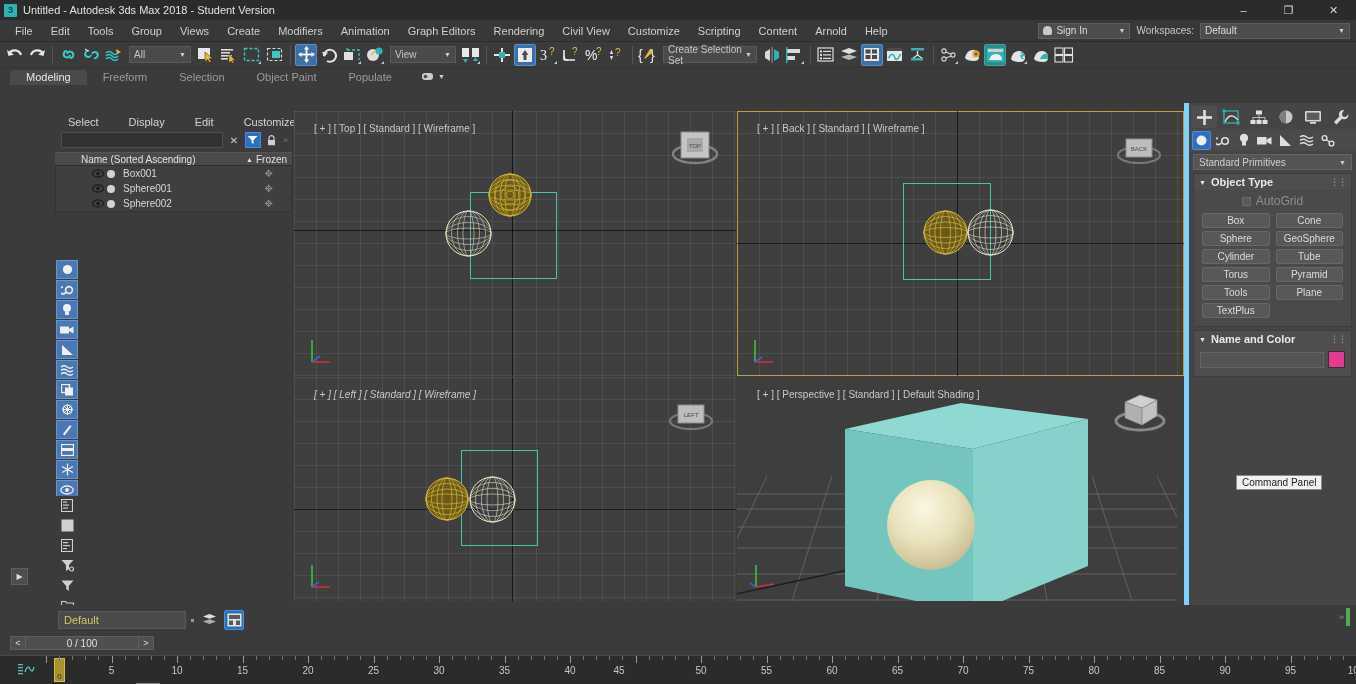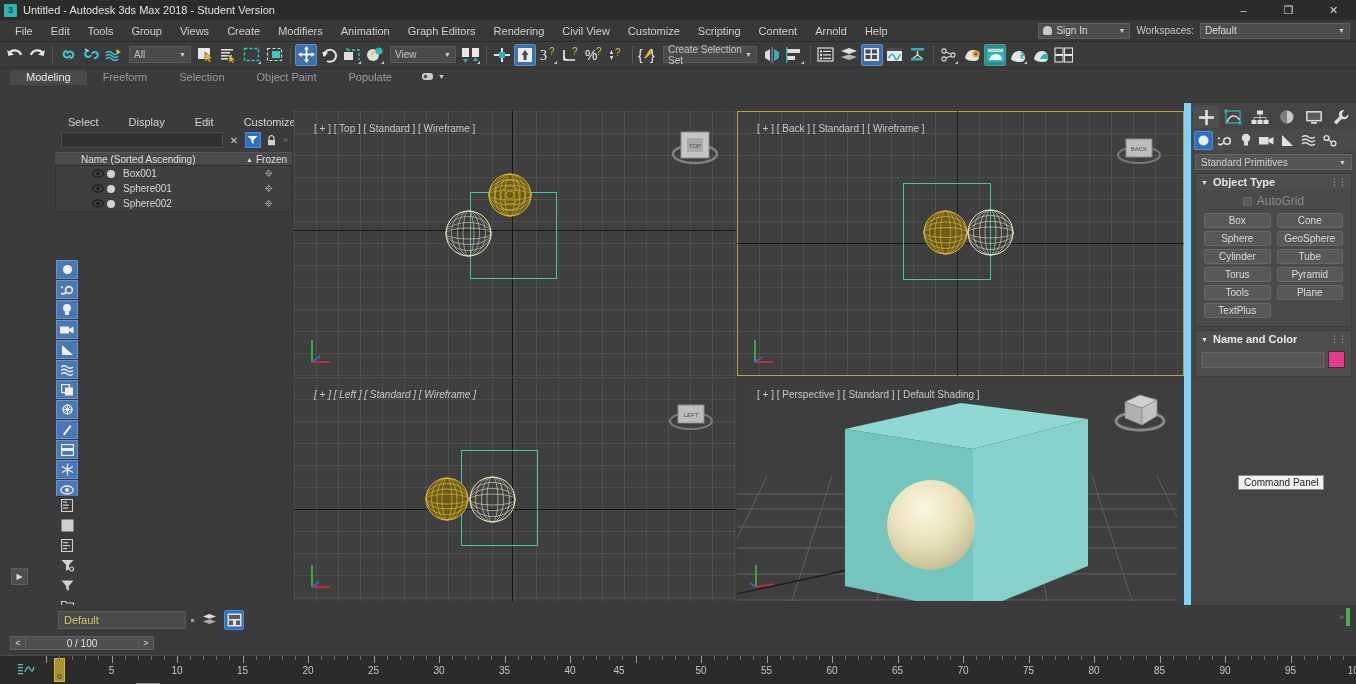--- a/index.html
+++ b/index.html
@@ -104,21 +104,21 @@
   .gizmo{ position:absolute;width:34px;height:34px;}
   .viewcube{ position:absolute;right:14px;top:10px;width:54px;height:50px;}
   .axis-tripod{ position:absolute;left:12px;bottom:12px;width:30px;height:30px;}
 
   
   .persp{ position:absolute;inset:0;background:#3e3e3e;}
   .persp-floor{ position:absolute;left:0;right:0;bottom:0;height:125px;overflow:hidden;}
 
   
   .cmdpanel{ position:absolute;right:0;top:103px;width:172px;bottom:79px;background:#454545;
-    border-left:7px solid #7dd3fc;}
+    border-left:5px solid #7dd3fc;}
   .cp-tabs{ display:flex;align-items:center;height:26px;padding:2px 2px 0;gap:1px;}
   .cp-tab{ flex:1;height:22px;display:flex;align-items:center;justify-content:center;border-radius:2px;}
   .cp-tab.active{ background:#4f4f4f;}
   .cp-cats{ display:flex;align-items:center;height:22px;padding:0 3px;gap:2px;background:#4a4a4a;}
   .cp-cat{ width:19px;height:19px;display:flex;align-items:center;justify-content:center;border-radius:2px;}
   .cp-cat.on{ background:#2d6fc0;border:1px solid #4f8cd4;}
   .cp-combo{ margin:3px 4px;height:16px;background:#555;border:1px solid #646464;display:flex;
     align-items:center;padding:0 5px;font-size:10px;color:#d0d0d0;}
   .roll{ margin:3px 4px 0;background:#4e4e4e;border:1px solid #3d3d3d;}
   .roll-head{ display:flex;align-items:center;height:16px;padding:0 5px;font-size:11px;

